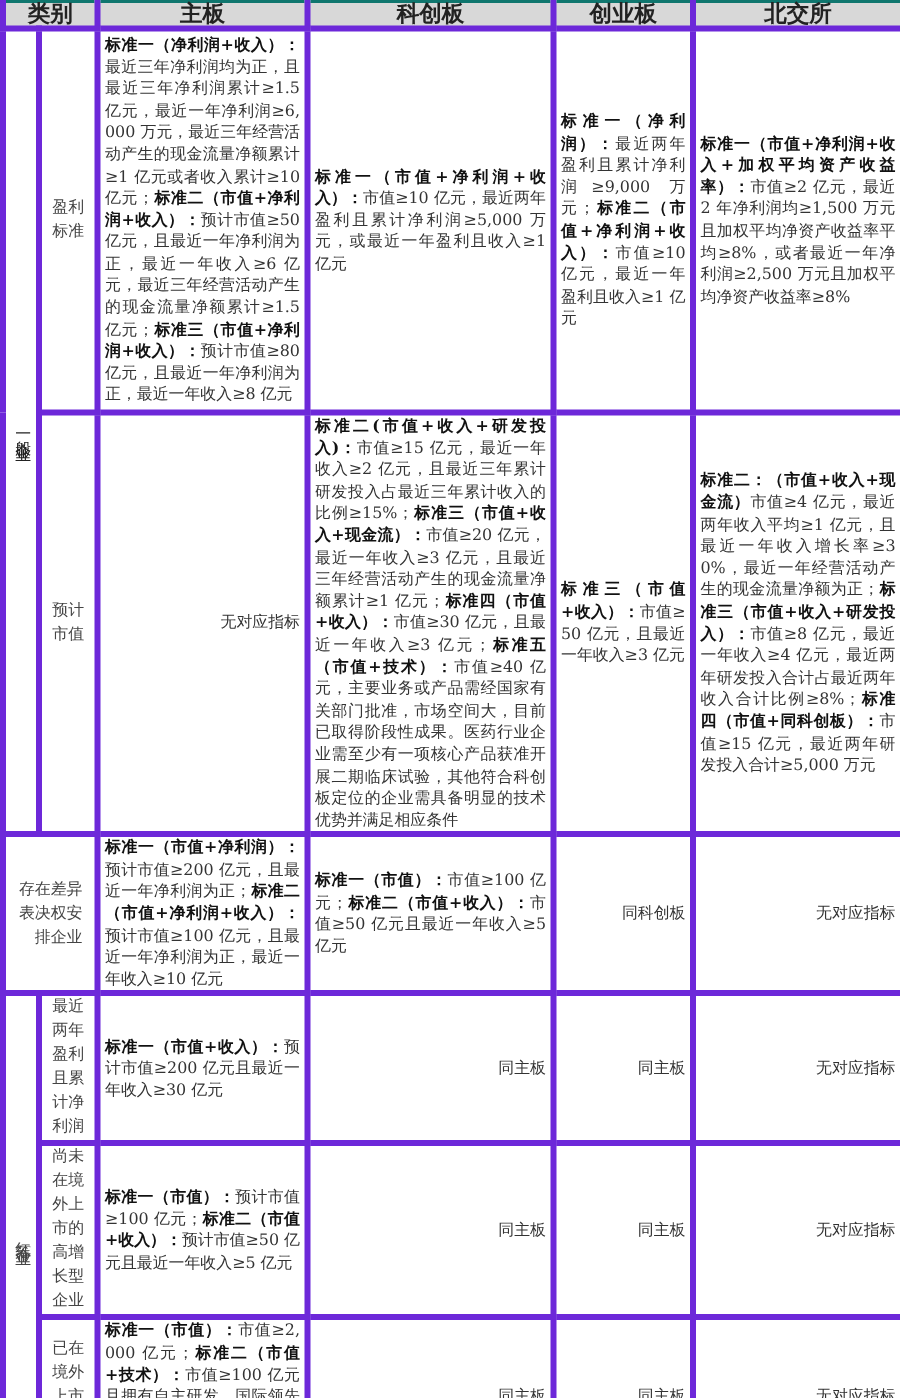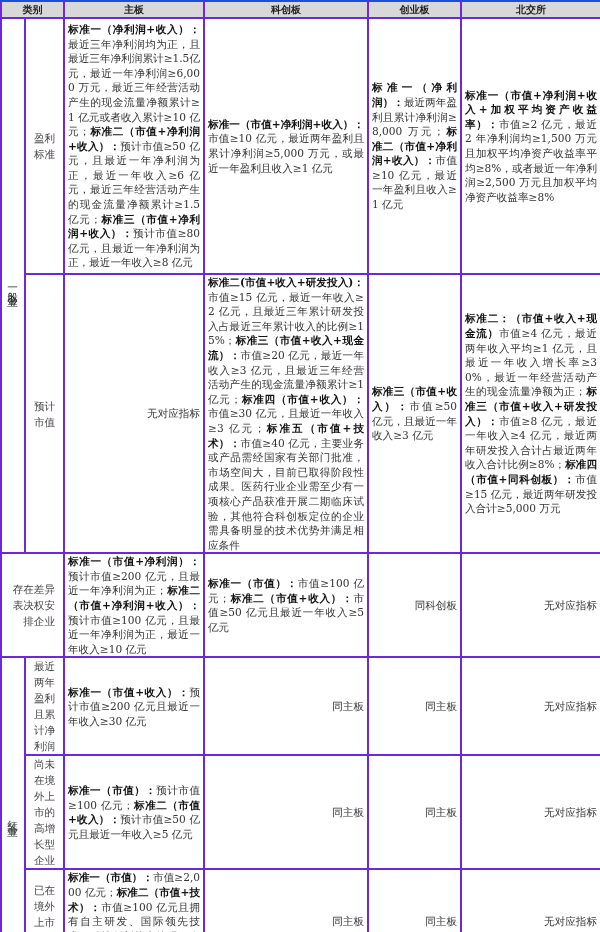--- a/index.html
+++ b/index.html
@@ -5,38 +5,38 @@
   html, body { margin: 0; padding: 0; background: #ffffff; }
   body { width: 600px; height: 932px; overflow: hidden; font-family: "DejaVu Serif", "Liberation Serif", serif; color: #222; }
   table.grid {
     border-collapse: collapse;
     table-layout: fixed;
     width: 600px;
     font-size: 10.6px;
     line-height: 14.6px;
   }
   table.grid td, table.grid th {
-    border: 2px solid #6d28d9;
+    border: 4px solid #6d28d9;
     padding: 0 3px;
     vertical-align: middle;
     word-break: break-all;
   }
   table.grid th {
     background: #d8d8d8;
     font-weight: bold;
     text-align: center;
     height: 15px;
     line-height: 15px;
-    font-size: 10px;
-    border-top: 2px solid #1d4ed8;
+    font-size: 15px;
+    border-top: 2px solid #0f766e;
   }
   .center { text-align: right; }
   .just { text-align: justify; }
   .vert { text-align: center; line-height: 16px; padding: 0 2px; }
-  .cat2 { text-align: center; line-height: 16px; padding: 0 2px; color: #444; }
+  .cat2 { text-align: center; line-height: 16px; padding: 0 2px; color: #444; font-family: Liberation Serif, serif; }
   .bold { font-weight: bold; color: #111; }
   .link-underline { text-decoration-color: #6a8fd8; text-underline-offset: 2px; }
   .plain { color: #333; }
 </style>
 </head>
 <body>
 
 <table class="grid">
   <colgroup>
     <col style="width:24px">
@@ -57,21 +57,21 @@
   </thead>
   <tbody>
 
     <tr style="height:256px">
       <td rowspan="2" class="vert">
         <span style="writing-mode:vertical-rl; letter-spacing:2px;">一般企业</span>
       </td>
       <td class="cat2">盈利标准</td>
       <td class="just"><span class="bold">标准一（净利润+收入）：</span><span class="plain">最近三年净利润均为正，且最近三年净利润累计≥1.5亿元，最近一年净利润≥6,000 万元，最近三年经营活动产生的现金流量净额累计≥1 亿元或者收入累计≥10 亿元；</span><span class="bold">标准二（市值+净利润+收入）：</span><span class="plain">预计市值≥50 亿元，且最近一年净利润为正，最近一年收入≥6 亿元，最近三年经营活动产生的现金流量净额累计≥1.5 亿元；</span><span class="bold">标准三（市值+净利润+收入）：</span><span class="plain">预计市值≥80 亿元，且最近一年净利润为正，最近一年收入≥8 亿元</span></td>
       <td class="just"><span class="bold">标准一（市值+净利润+收入）：</span><span class="plain">市值≥10 亿元，最近两年盈利且累计净利润≥5,000 万元，或最近一年盈利且收入≥1 亿元</span></td>
-      <td class="just"><span class="bold">标准一（净利润）：</span><span class="plain">最近两年盈利且累计净利润≥8,000 万元；</span><span class="bold">标准二（市值+净利润+收入）：</span><span class="plain">市值≥10 亿元，最近一年盈利且收入≥1 亿元</span></td>
+      <td class="just"><span class="bold">标准一（净利润）：</span><span class="plain">最近两年盈利且累计净利润≥9,000 万元；</span><span class="bold">标准二（市值+净利润+收入）：</span><span class="plain">市值≥10 亿元，最近一年盈利且收入≥1 亿元</span></td>
       <td class="just"><span class="bold">标准一（市值+净利润+收入+加权平均资产收益率）：</span><span class="plain">市值≥2 亿元，最近 2 年净利润均≥1,500 万元且加权平均净资产收益率平均≥8%，或者最近一年净利润≥2,500 万元且加权平均净资产收益率≥8%</span></td>
     </tr>
 
     <tr style="height:274px">
       <td class="cat2">预计市值</td>
       <td class="center plain">无对应指标</td>
       <td class="just"><span class="bold">标准二(市值+收入+研发投入)：</span><span class="plain">市值≥15 亿元，最近一年收入≥2 亿元，且最近三年累计研发投入占最近三年累计收入的比例≥15%；</span><span class="bold">标准三（市值+收入+现金流）：</span><span class="plain">市值≥20 亿元，最近一年收入≥3 亿元，且最近三年经营活动产生的现金流量净额累计≥1 亿元；</span><span class="bold">标准四（市值+收入）：</span><span class="plain">市值≥30 亿元，且最近一年收入≥3 亿元；</span><span class="bold">标准五（市值+技术）：</span><span class="plain">市值≥40 亿元，主要业务或产品需经国家有关部门批准，市场空间大，目前已取得阶段性成果。医药行业企业需至少有一项核心产品获准开展二期临床试验，其他符合科创板定位的企业需具备明显的技术优势并满足相应条件</span></td>
       <td class="just"><span class="bold">标准三（市值+收入）：</span><span class="plain">市值≥50 亿元，且最近一年收入≥3 亿元</span></td>
       <td class="just"><span class="bold">标准二：（市值+收入+现金流）</span><span class="plain">市值≥4 亿元，最近两年收入平均≥1 亿元，且最近一年收入增长率≥30%，最近一年经营活动产生的现金流量净额为正；</span><span class="bold">标准三（市值+收入+研发投入）：</span><span class="plain">市值≥8 亿元，最近一年收入≥4 亿元，最近两年研发投入合计占最近两年收入合计比例≥8%；</span><span class="bold">标准四（市值+同科创板）：</span><span class="plain">市值≥15 亿元，最近两年研发投入合计≥5,000 万元</span></td>
     </tr>

